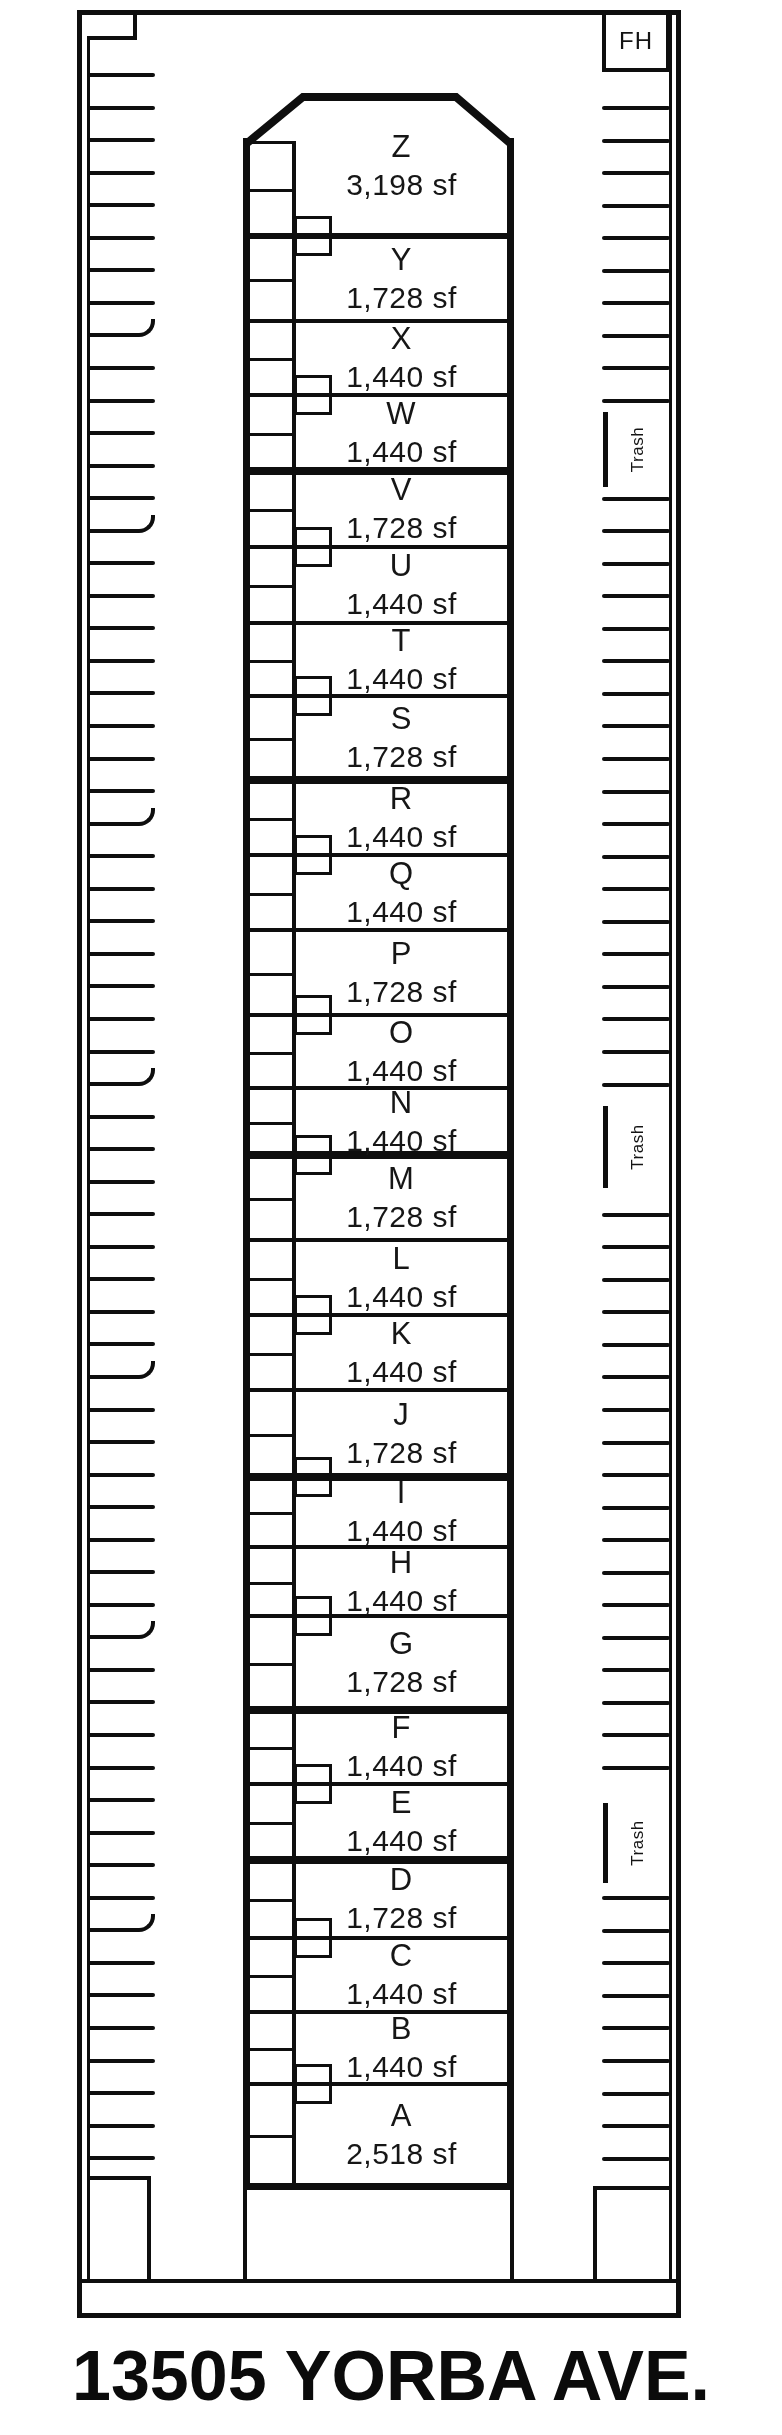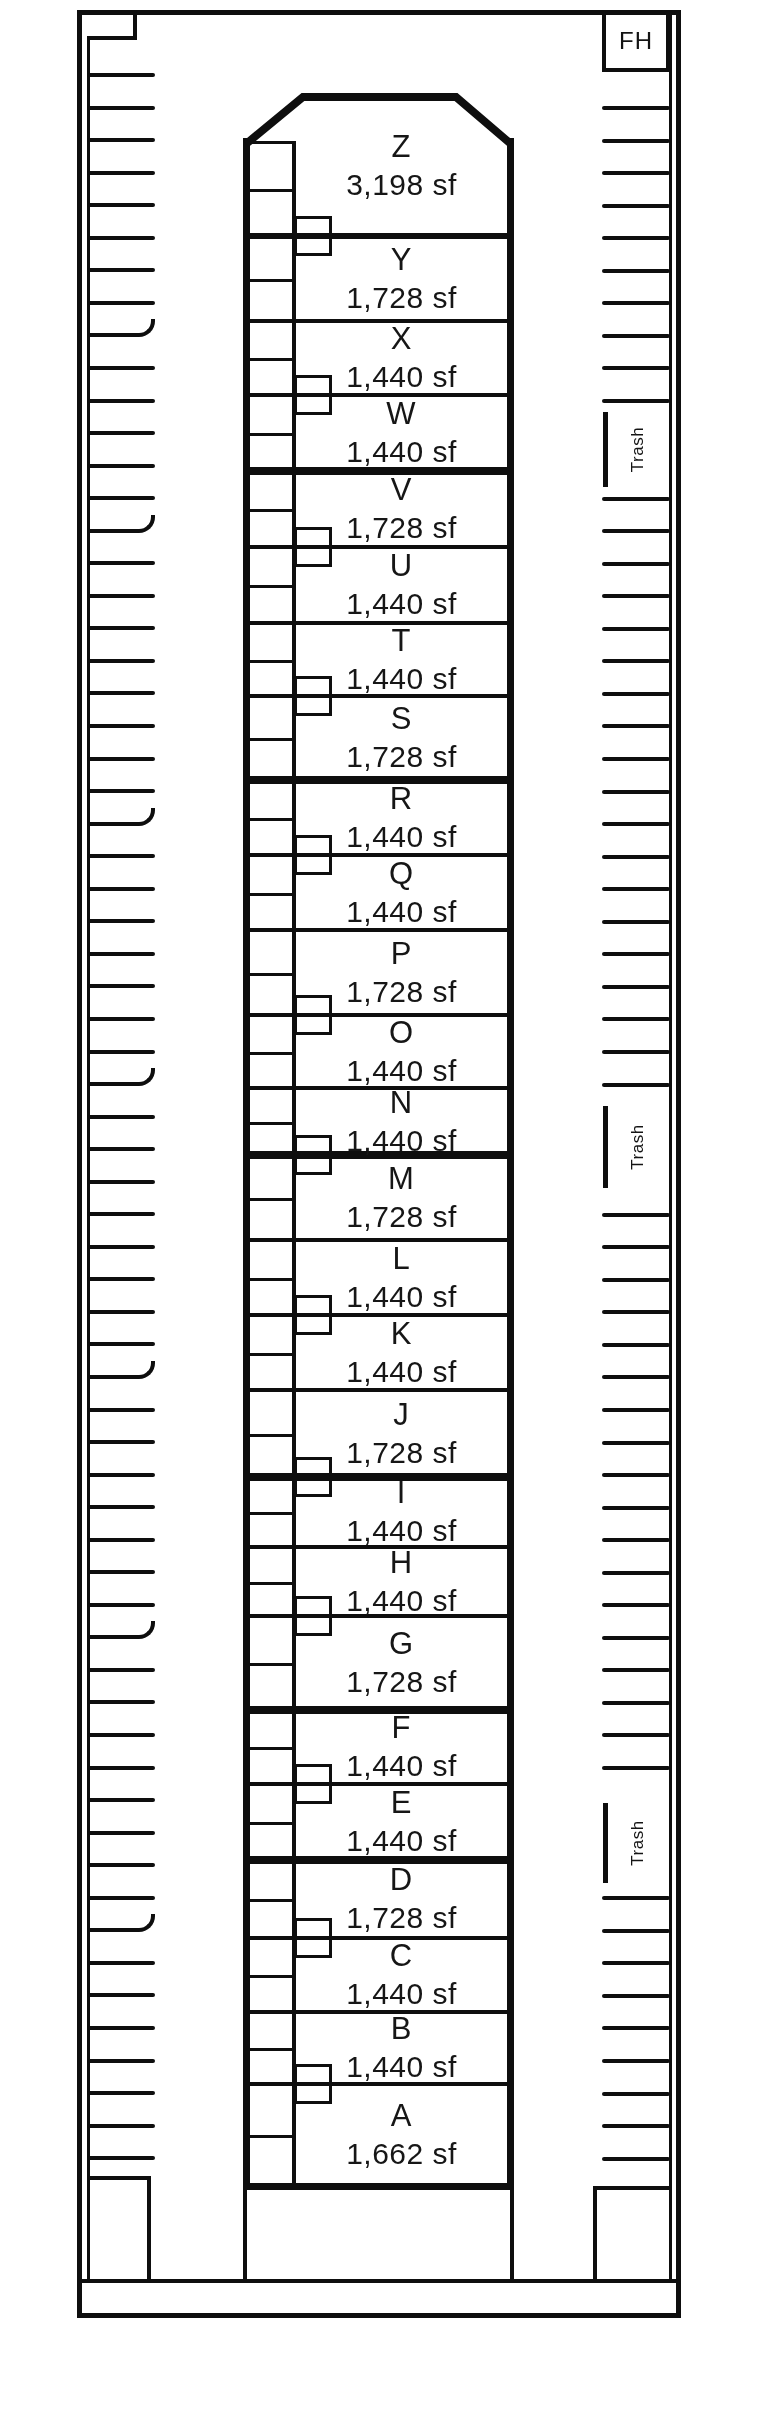--- a/index.html
+++ b/index.html
@@ -18,20 +18,21 @@
                display:flex;align-items:center;justify-content:center;
                font-size:17px;letter-spacing:0.5px;color:#141414;}
   #title{position:absolute;left:0;width:782px;text-align:center;top:2336px;
          font-weight:bold;font-size:70px;letter-spacing:0px;color:#0b0b0b;white-space:nowrap;}
   svg{position:absolute;overflow:visible;}
 </style>
 </head>
 <body>
 
 <div id="canvas">
+  <div id="title">13505 YORBA AVE.</div>
 <div class="box" style="left: 77px; top: 10px; width: 604px; height: 2308px; border-width: 5px;"></div>
     <div class="ln" style="left: 87px; top: 36px; width: 3px; height: 2243px;"></div>
     <div class="ln" style="left: 669px; top: 15px; width: 3px; height: 2264px;"></div>
     <div class="ln" style="left: 82px; top: 2279px; width: 594px; height: 4px;"></div>
     <div class="ln" style="left: 133px; top: 13px; width: 4px; height: 27px;"></div>
     <div class="ln" style="left: 89px; top: 36px; width: 48px; height: 4px;"></div>
     <div class="box" style="left: 89px; top: 2176px; width: 62px; height: 105px; border-width: 4px 4px 0px 0px;"></div>
     <div class="box" style="left: 593px; top: 2186px; width: 78px; height: 95px; border-width: 4px 0px 0px 4px;"></div>
     <div class="fh-box" style="left: 602px; top: 10px; width: 68px; height: 62px;">
       <span>FH</span>
@@ -332,15 +333,15 @@
     <div class="ln" style="left: 246px; top: 2048px; width: 50px; height: 3px;"></div>
     <div class="ln" style="left: 246px; top: 2082px; width: 264px; height: 4px;"></div>
     <div class="box" style="left: 294px; top: 2064px; width: 38px; height: 40px; border-width: 3px;"></div>
     <div class="unit-label" style="left: 296px; top: 2012px; width: 211px; height: 72px;">
       <div class="unit-letter">B</div>
       <div class="unit-area">1,440 sf</div>
     </div>
     <div class="ln" style="left: 246px; top: 2135px; width: 50px; height: 3px;"></div>
     <div class="unit-label" style="left: 296px; top: 2084px; width: 211px; height: 101px;">
       <div class="unit-letter">A</div>
-      <div class="unit-area">1,662 sf</div>
+      <div class="unit-area">2,518 sf</div>
     </div>
   </div>
 
 </body></html>

